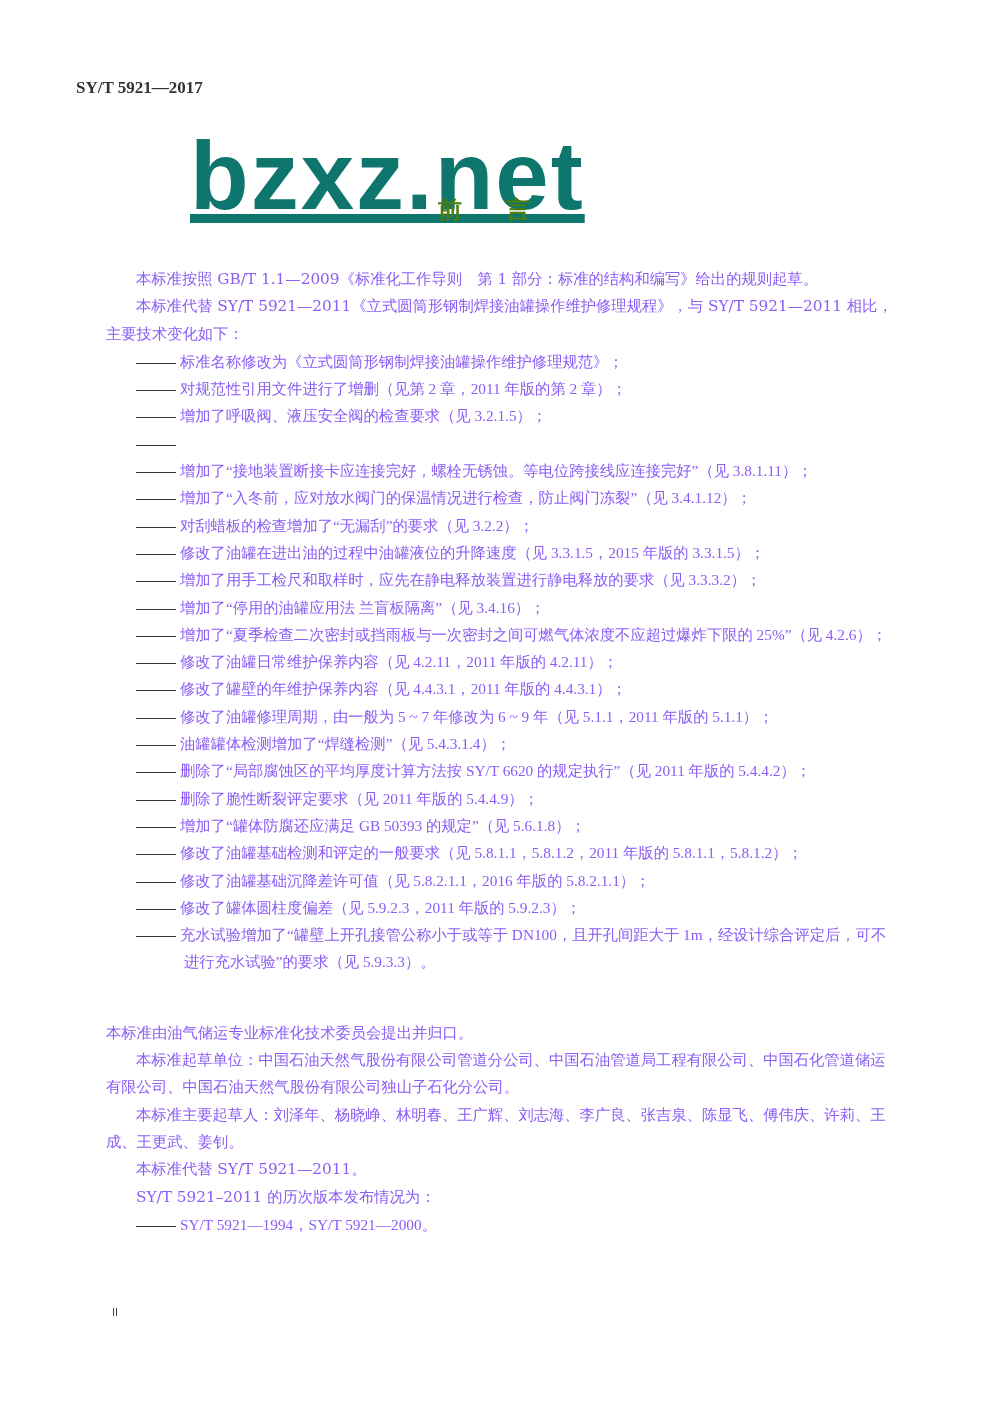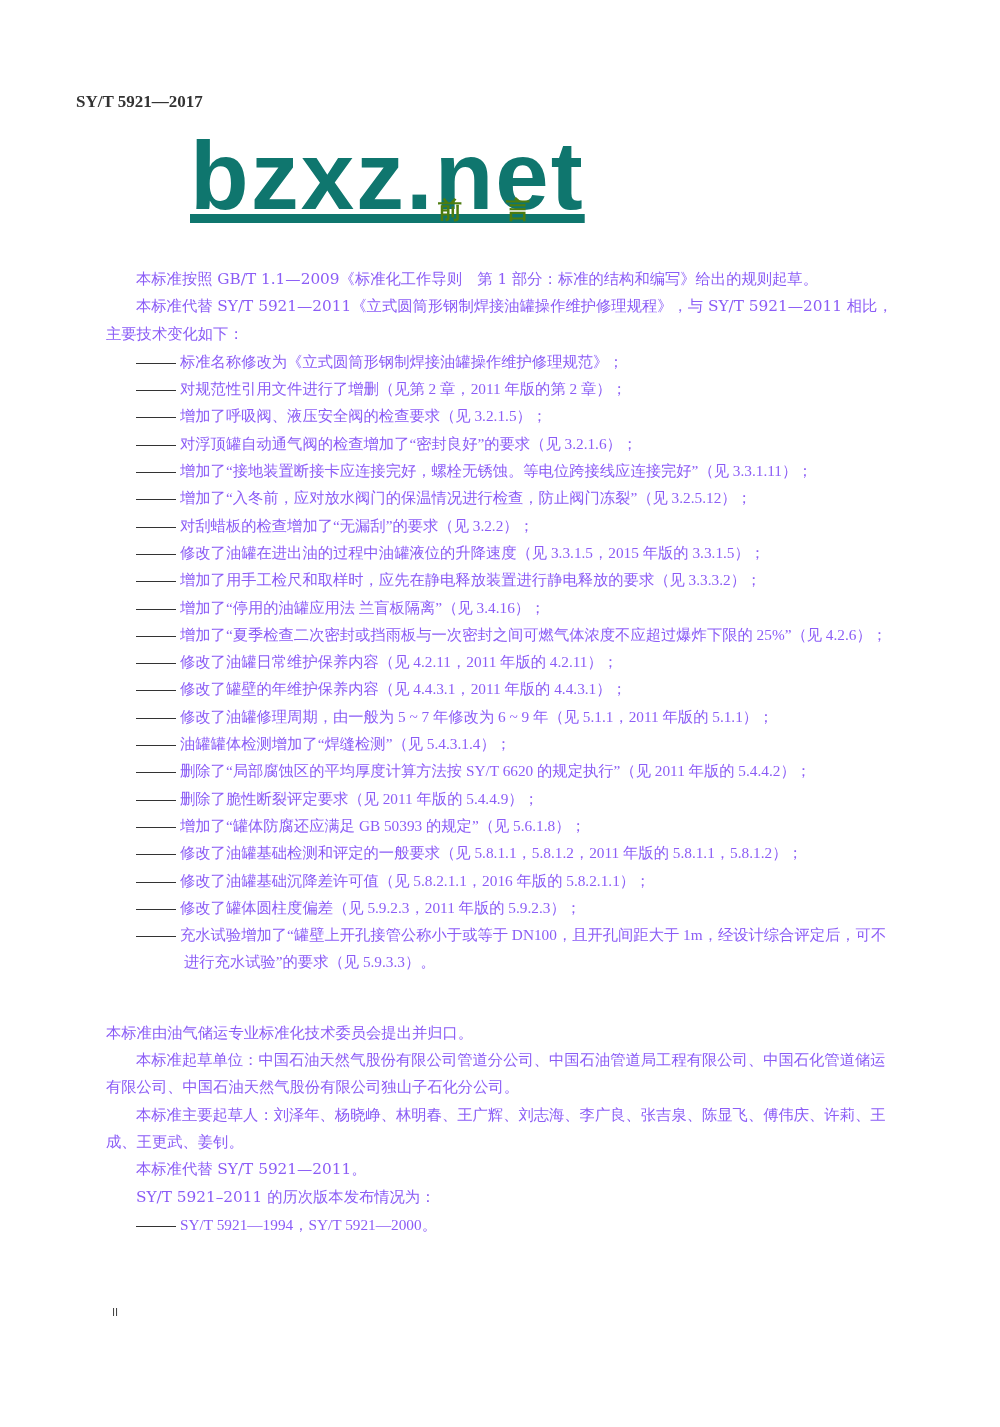--- a/index.html
+++ b/index.html
@@ -1,21 +1,21 @@
 <!DOCTYPE html>
 <html><head>
 <meta charset="utf-8">
 <style>
   html, body { margin:0; padding:0; }
   body {
     width:1000px; height:1427px; background:#ffffff; position:relative; overflow:hidden;
     font-family: "DejaVu Serif", "Liberation Serif", serif; color:#2a2a2a;
   }
   .doc-code {
-    position:absolute; left:76px; top:92px;
+    position:absolute; left:76px; top:78px;
     font-family:"Liberation Serif", serif; font-weight:bold; font-size:17px; color:#333;
   }
   .watermark {
     position:absolute; left:190px; top:128px;
     font-family:"Liberation Sans", sans-serif; font-weight:bold; font-size:96px;
     color:#0f766e; letter-spacing:2px; line-height:1;text-decoration:underline;
   }
   .title {
     position:absolute; left:438px; top:194px;
     font-family:"DejaVu Sans", sans-serif; font-weight:bold; font-size:24px; color:#4d7c0f;
@@ -43,23 +43,23 @@
 <div class="title">前言</div>
 
 <div class="body-text">
   <p class="para">本标准按照 GB/T 1.1—2009《标准化工作导则　第 1 部分：标准的结构和编写》给出的规则起草。</p>
   <p class="para">本标准代替 SY/T 5921—2011《立式圆筒形钢制焊接油罐操作维护修理规程》，与 SY/T 5921—2011 相比，主要技术变化如下：</p>
 
   <div>
     <p class="item"><span class="dash"></span><span>标准名称修改为《立式圆筒形钢制焊接油罐操作维护修理规范》；</span></p>
     <p class="item"><span class="dash"></span><span>对规范性引用文件进行了增删（见第 2 章，2011 年版的第 2 章）；</span></p>
     <p class="item"><span class="dash"></span><span>增加了呼吸阀、液压安全阀的检查要求（见 3.2.1.5）；</span></p>
-    <p class="item"><span class="dash"></span><span>对浮顶罐自动通气阀的检查增加了“密封良好”的要求（见 3.2.1.6）；</span></p>
-    <p class="item"><span class="dash"></span><span>增加了“接地装置断接卡应连接完好，螺栓无锈蚀。等电位跨接线应连接完好”（见 3.3.1.11）；</span></p>
-    <p class="item"><span class="dash"></span><span>增加了“入冬前，应对放水阀门的保温情况进行检查，防止阀门冻裂”（见 3.2.5.12）；</span></p>
+    <p class="item"><span class="dash"></span></p>
+    <p class="item"><span class="dash"></span><span>增加了“接地装置断接卡应连接完好，螺栓无锈蚀。等电位跨接线应连接完好”（见 3.8.1.11）；</span></p>
+    <p class="item"><span class="dash"></span><span>增加了“入冬前，应对放水阀门的保温情况进行检查，防止阀门冻裂”（见 3.4.1.12）；</span></p>
     <p class="item"><span class="dash"></span><span>对刮蜡板的检查增加了“无漏刮”的要求（见 3.2.2）；</span></p>
     <p class="item"><span class="dash"></span><span>修改了油罐在进出油的过程中油罐液位的升降速度（见 3.3.1.5，2015 年版的 3.3.1.5）；</span></p>
     <p class="item"><span class="dash"></span><span>增加了用手工检尺和取样时，应先在静电释放装置进行静电释放的要求（见 3.3.3.2）；</span></p>
     <p class="item"><span class="dash"></span><span>增加了“停用的油罐应用法 兰盲板隔离”（见 3.4.16）；</span></p>
     <p class="item"><span class="dash"></span><span>增加了“夏季检查二次密封或挡雨板与一次密封之间可燃气体浓度不应超过爆炸下限的 25%”（见 4.2.6）；</span></p>
     <p class="item"><span class="dash"></span><span>修改了油罐日常维护保养内容（见 4.2.11，2011 年版的 4.2.11）；</span></p>
     <p class="item"><span class="dash"></span><span>修改了罐壁的年维护保养内容（见 4.4.3.1，2011 年版的 4.4.3.1）；</span></p>
     <p class="item"><span class="dash"></span><span>修改了油罐修理周期，由一般为 5 ~ 7 年修改为 6 ~ 9 年（见 5.1.1，2011 年版的 5.1.1）；</span></p>
     <p class="item"><span class="dash"></span><span>油罐罐体检测增加了“焊缝检测”（见 5.4.3.1.4）；</span></p>
     <p class="item"><span class="dash"></span><span>删除了“局部腐蚀区的平均厚度计算方法按 SY/T 6620 的规定执行”（见 2011 年版的 5.4.4.2）；</span></p>

